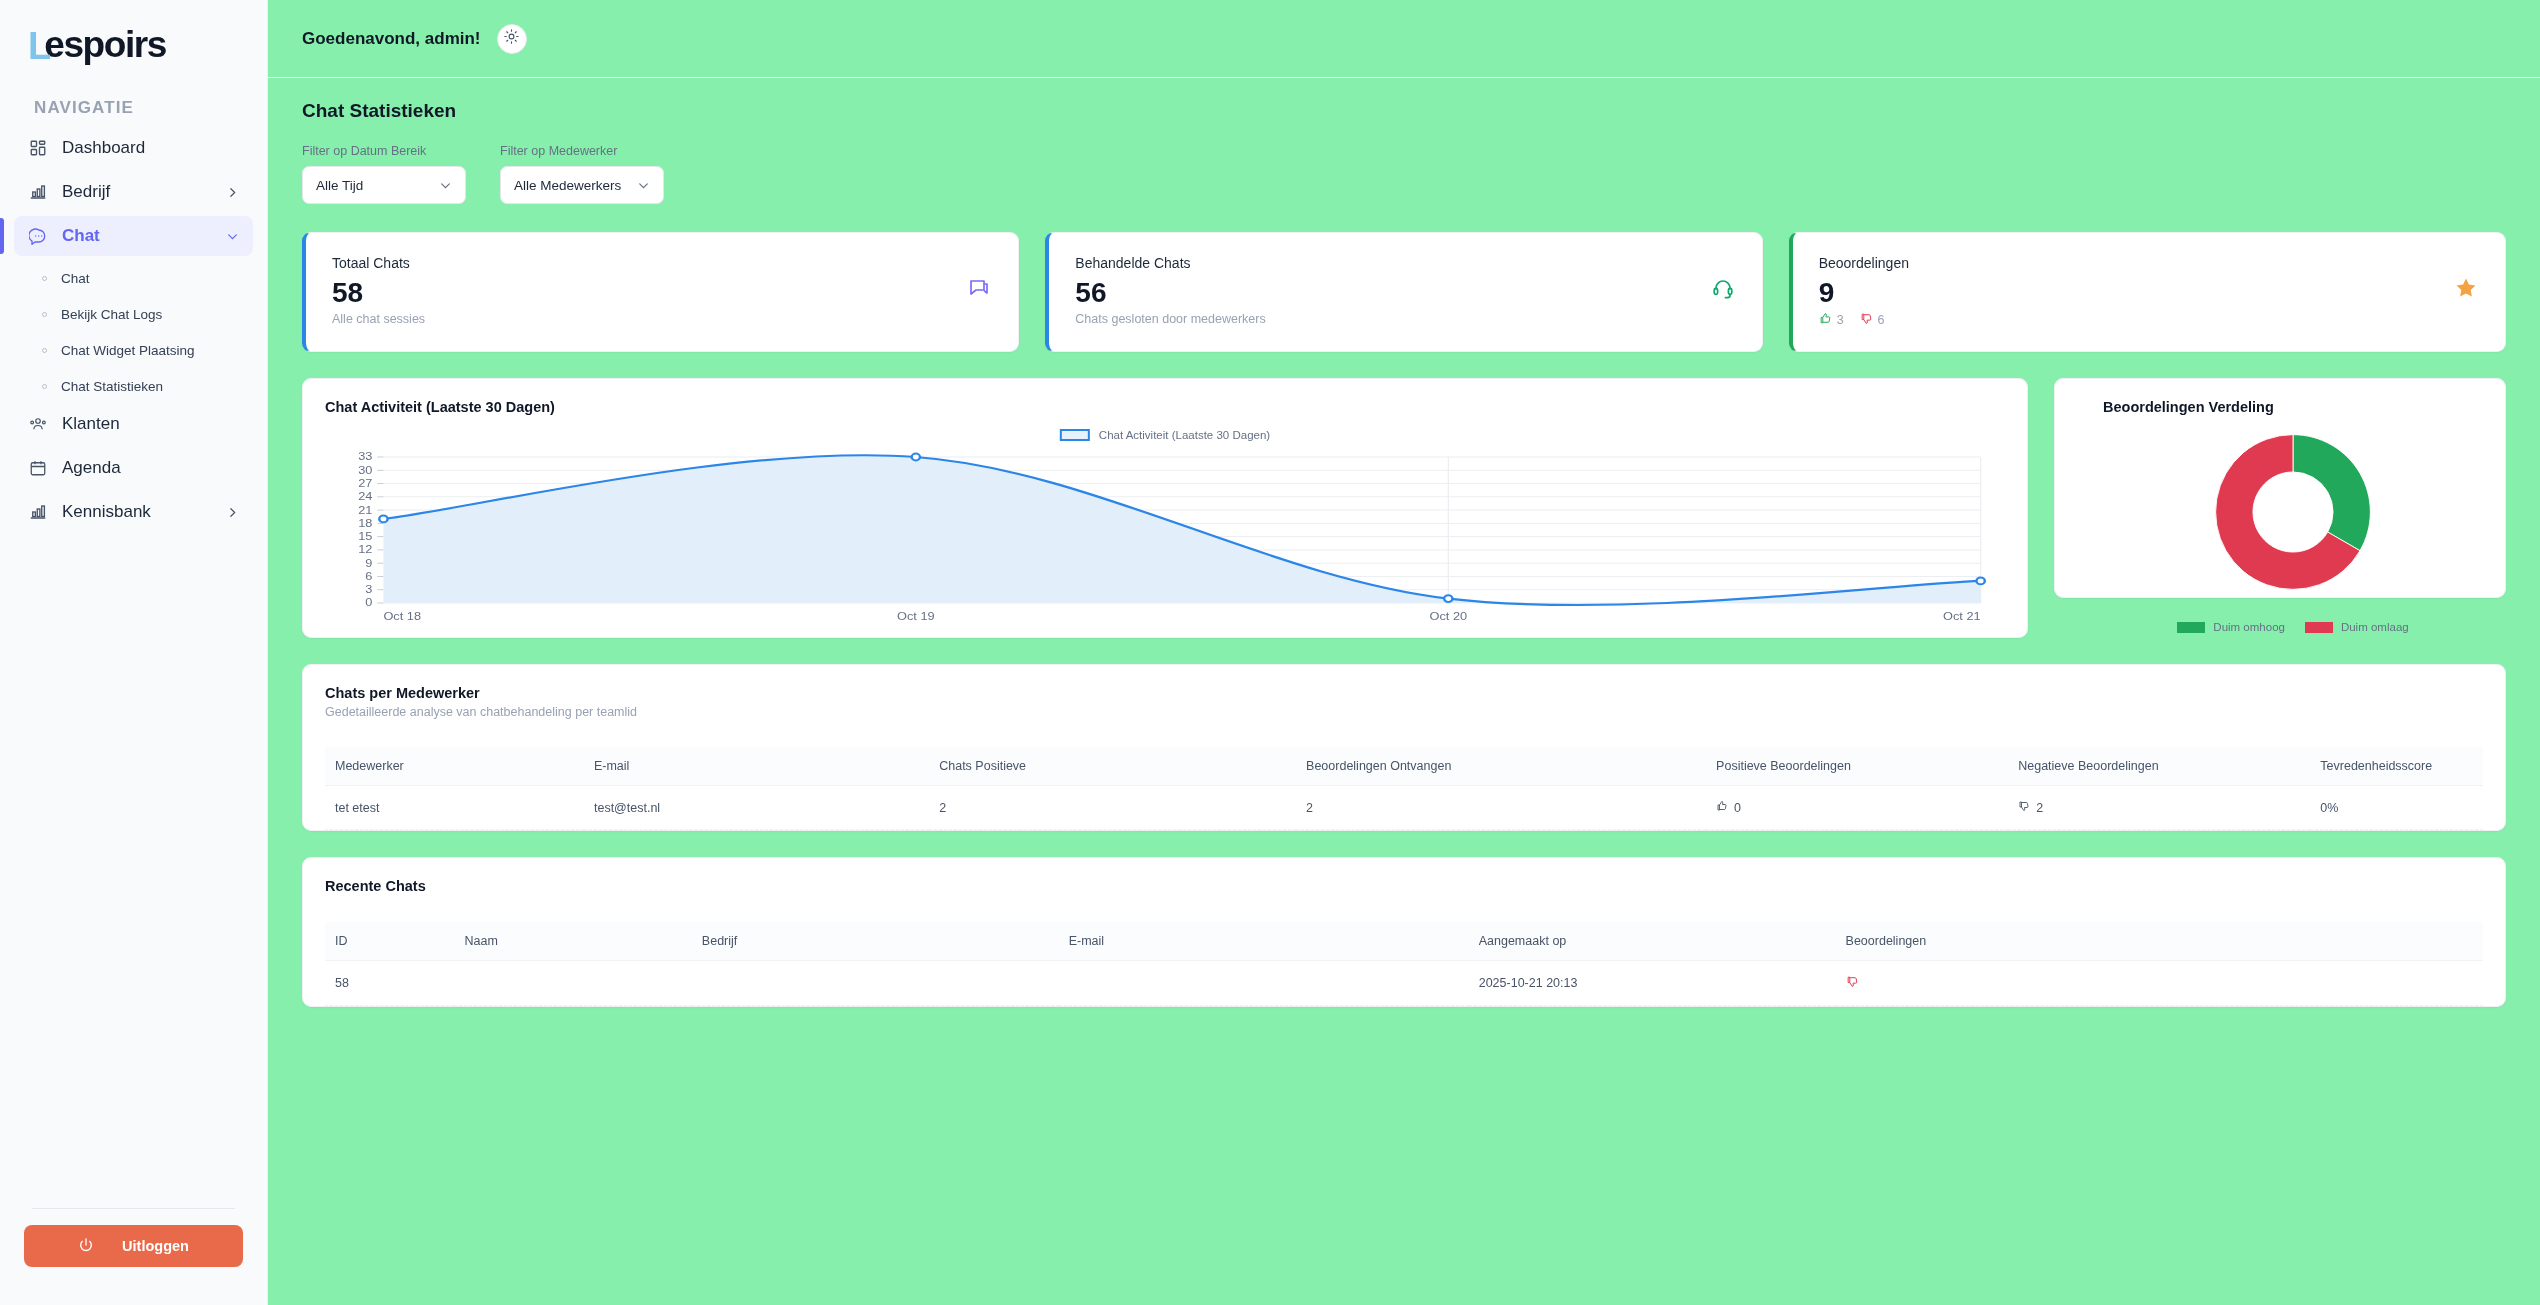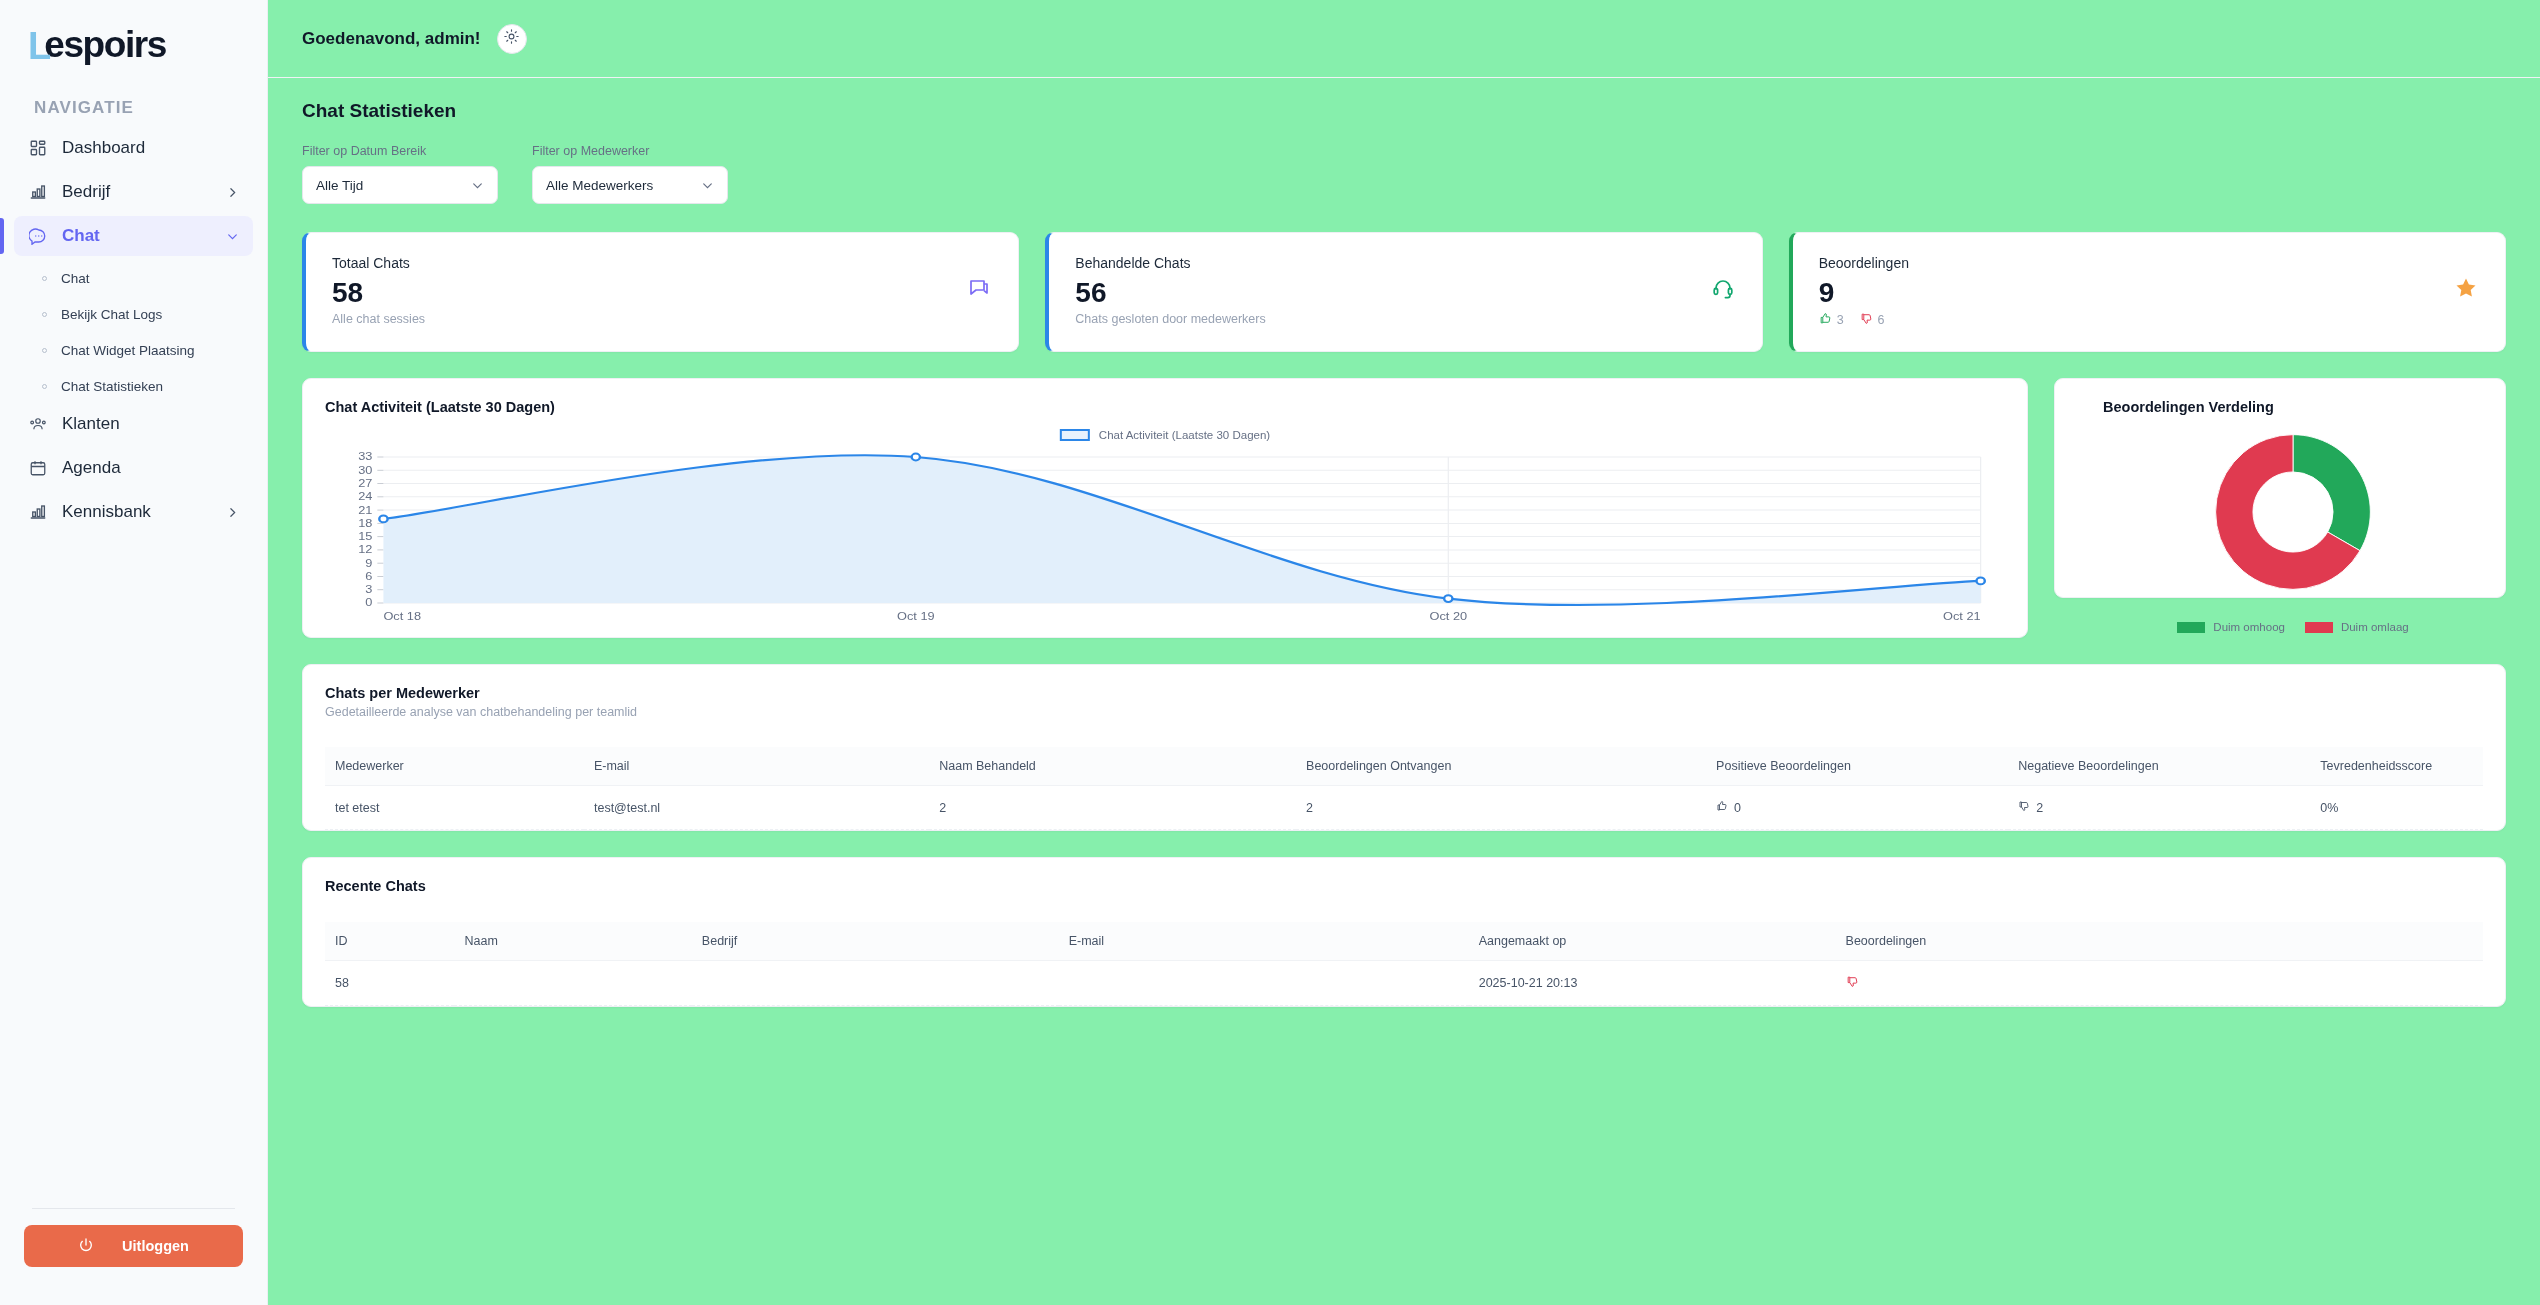--- a/index.html
+++ b/index.html
@@ -85,21 +85,21 @@
   }
   .theme-toggle svg { width: 17px; height: 17px; }
 
   .content { padding: 22px 34px 0 34px; flex: 1; overflow: hidden; }
   .page-title { font-size: 19px; font-weight: 700; color: #101828; margin-bottom: 22px; }
 
   .filters { display: flex; gap: 34px; margin-bottom: 28px; }
   .filter-group { display: flex; flex-direction: column; gap: 8px; }
   .filter-label { font-size: 12.5px; color: #667085; }
   .select-box {
-    width: 196px; height: 38px; border: 1px solid #e4e7ec; border-radius: 7px;
+    width: 164px; height: 38px; border: 1px solid #e4e7ec; border-radius: 7px;
     background: #fff; display: flex; align-items: center; padding: 0 13px;
     font-size: 13.5px; color: #1d2939; cursor: pointer;
   }
   .select-box .chev { margin-left: auto; display: flex; }
   .select-box .chev svg { width: 13px; height: 13px; }
 
   
   .stat-row { display: flex; gap: 26px; margin-bottom: 26px; }
   .stat-card {
     flex: 1; height: 120px; background: #fff;
@@ -490,21 +490,21 @@
       </div>
 
       <div class="panel">
         <div class="panel-title">Chats per Medewerker</div>
         <div class="panel-sub">Gedetailleerde analyse van chatbehandeling per teamlid</div>
         <table class="tbl">
           <thead>
             <tr>
               <th class="c1">Medewerker</th>
               <th class="c2">E-mail</th>
-              <th class="c3">Naam Behandeld</th>
+              <th class="c3">Chats Positieve</th>
               <th class="c4">Beoordelingen Ontvangen</th>
               <th class="c5">Positieve Beoordelingen</th>
               <th class="c6">Negatieve Beoordelingen</th>
               <th>Tevredenheidsscore</th>
             </tr>
           </thead>
           <tbody>
             <tr>
               <td>tet etest</td>
               <td>test@test.nl</td>

